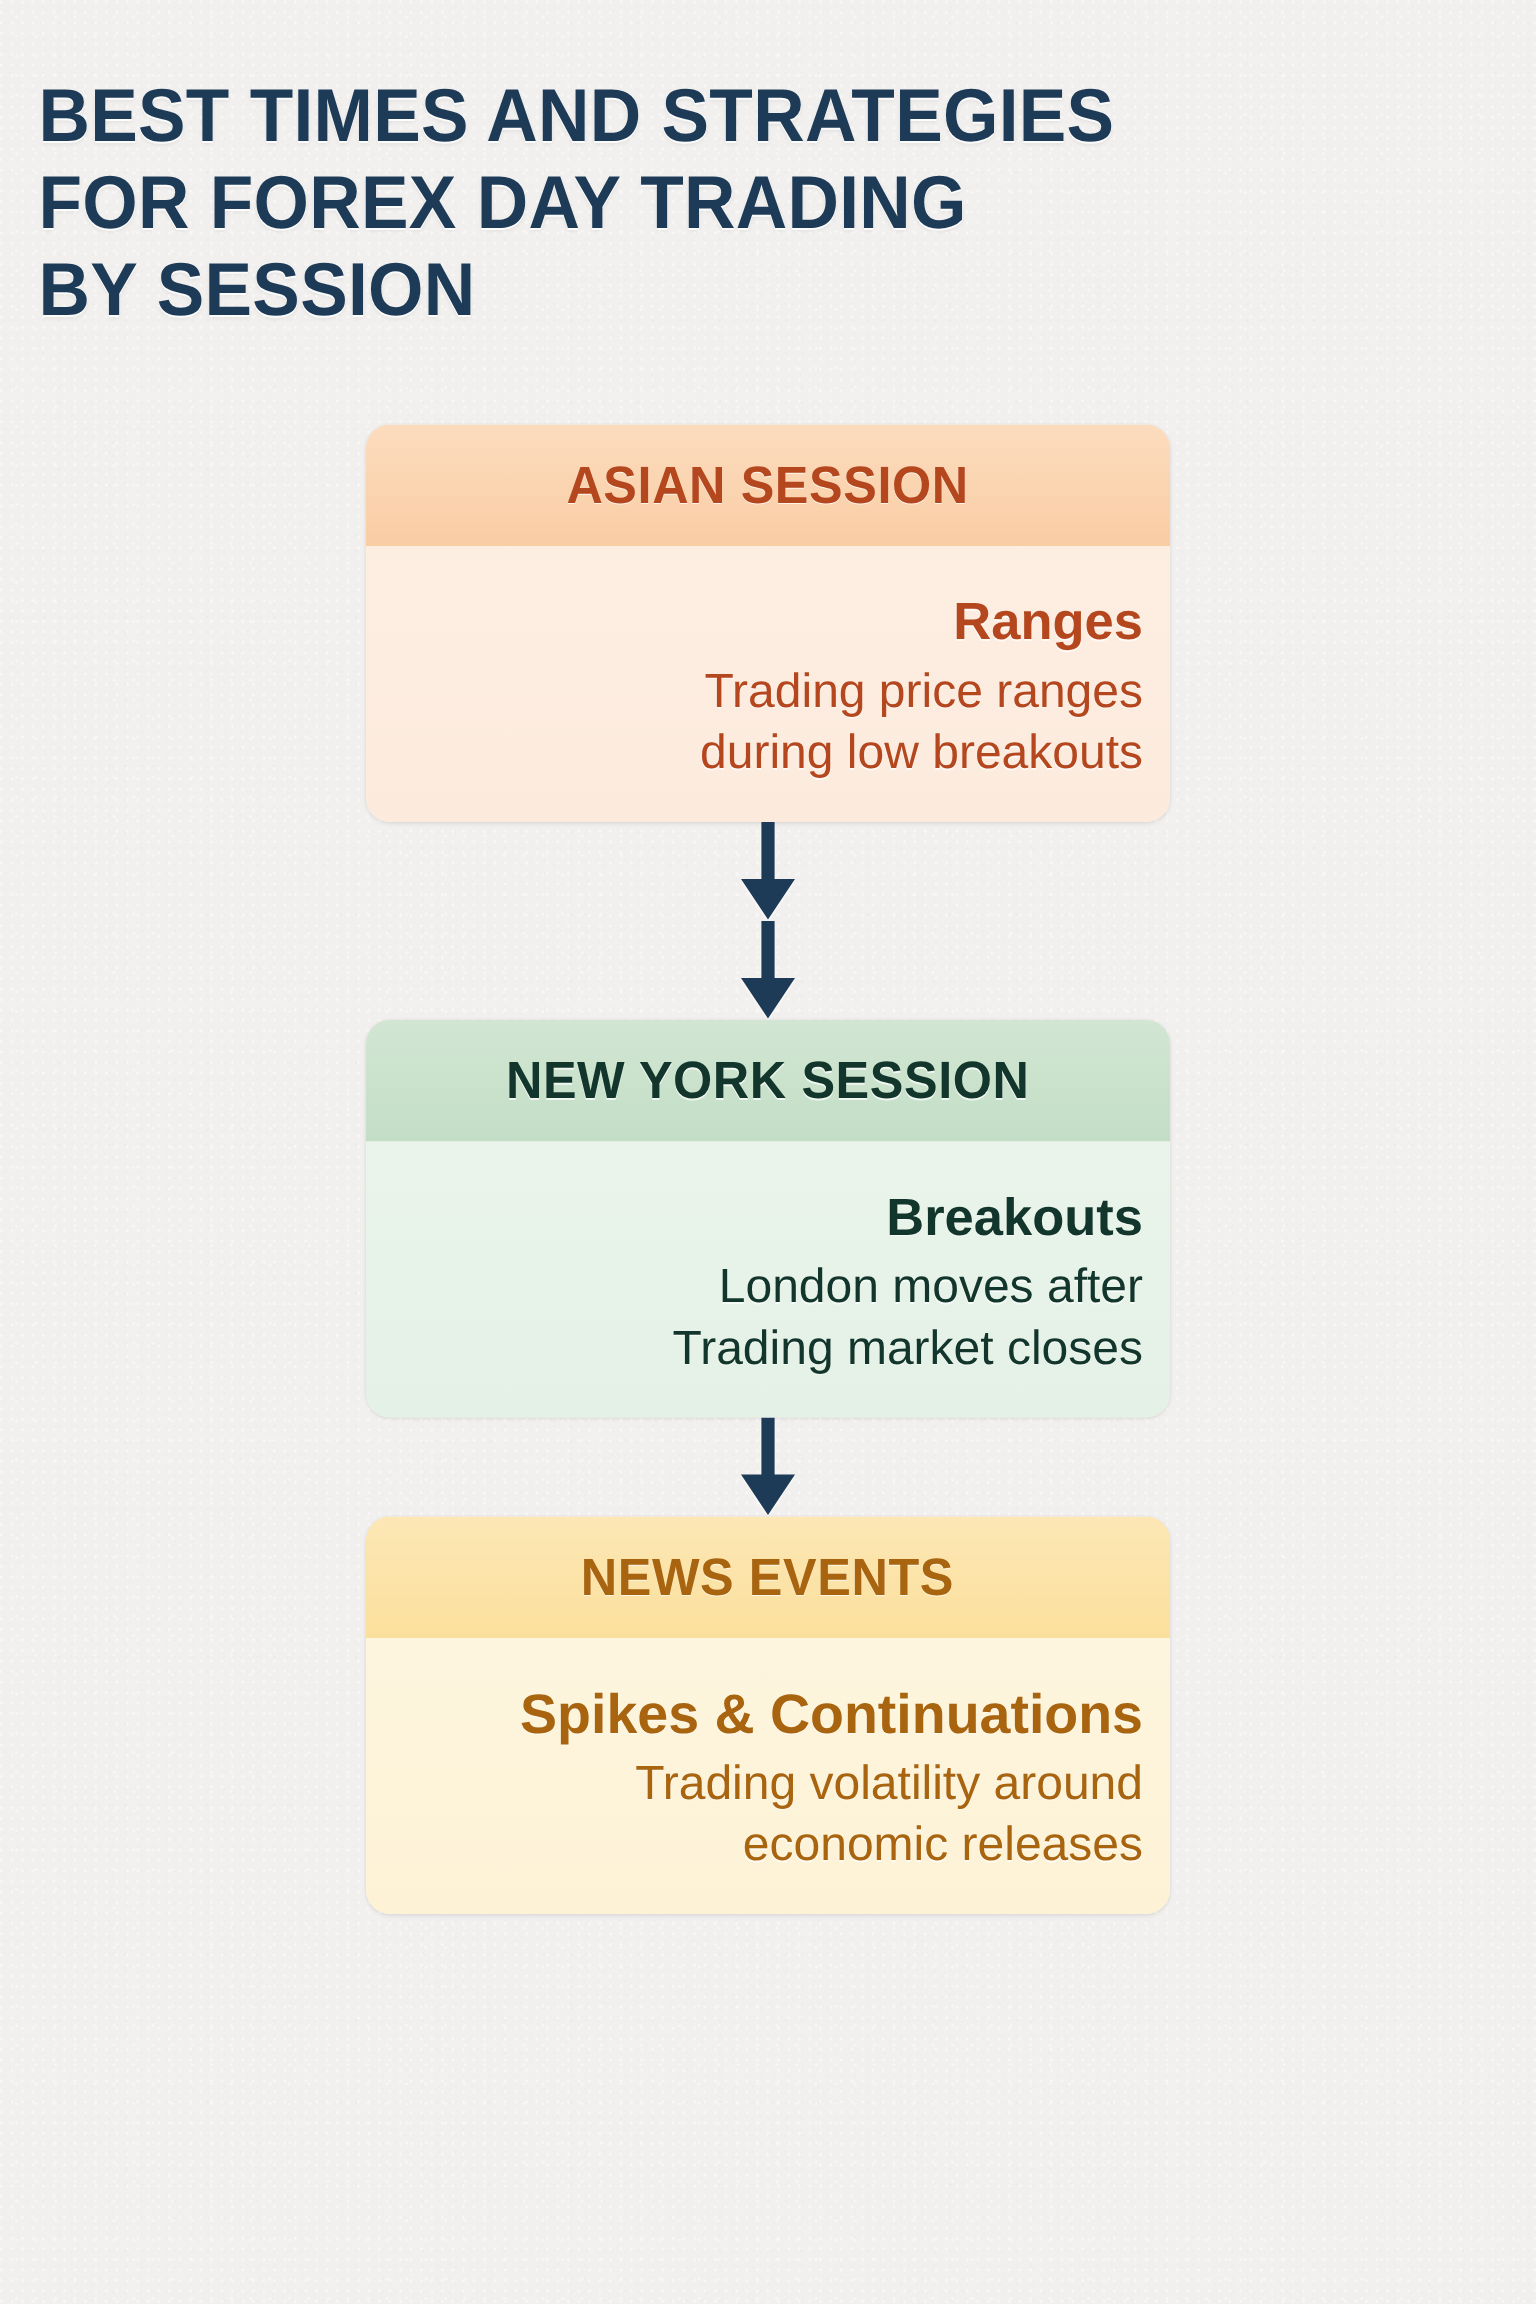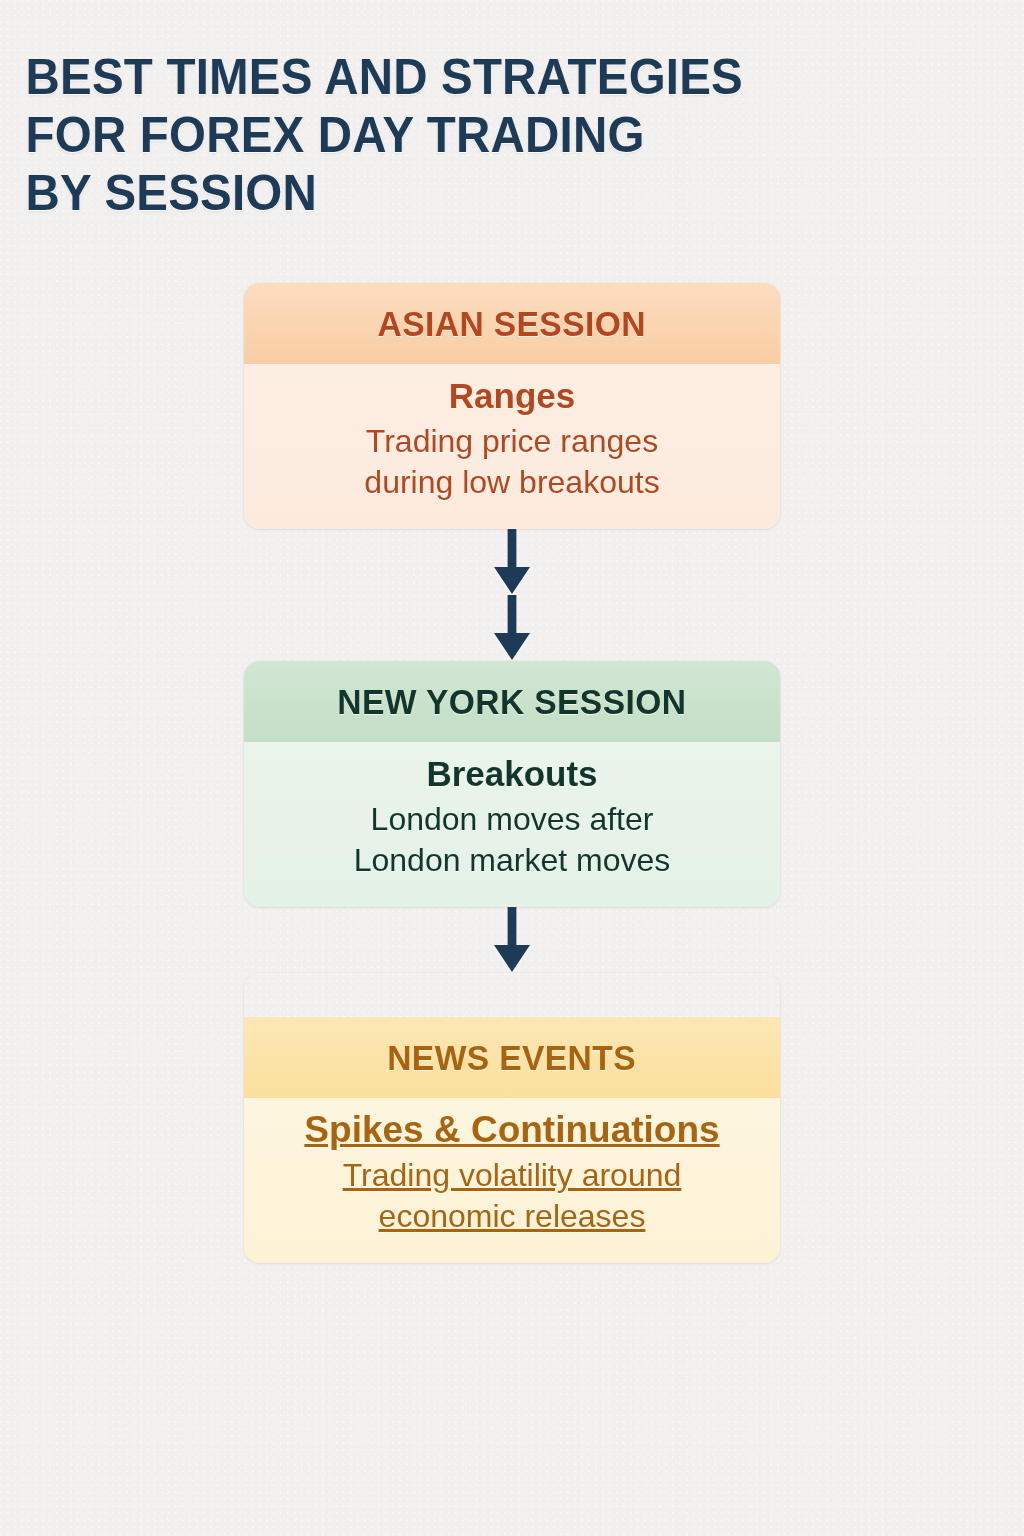--- a/index.html
+++ b/index.html
@@ -77,22 +77,22 @@
     font-weight: 700;
     letter-spacing: .4px;
     text-align: center;
     transform: none;
   }
   .card-header span {
     display: inline-block;
     transform: scaleX(.96);
   }
   .card-body {
-    padding: 9px 18px 26px 18px;
-    text-align: center;
+    padding: 28px 18px 26px 18px;
+    text-align: right;
   }
   .card-strategy {
     font-size: 35px;
     font-weight: 700;
     line-height: 46px;
     margin-bottom: 2px;
   }
   .card-desc {
     font-size: 32px;
     font-weight: 400;
@@ -146,27 +146,26 @@
     background: linear-gradient(180deg, #eaf4ea 0%, #e4f1e6 100%);
   }
   .theme-newyork .card-strategy,
   .theme-newyork .card-desc { color: #13362c; text-shadow: 0 1px 0 rgba(255,255,255,.65); }
 
   
   .theme-news .card-header {
     background: linear-gradient(180deg, #fce7b5 0%, #fbdf9c 100%);
     color: #a8640f;
     text-shadow: 0 1px 0 rgba(255,255,255,.7);
-    margin-top: 44px;
   }
   .theme-news .card-body {
     background: linear-gradient(180deg, #fdf5de 0%, #fdf2d6 100%);
   }
   .theme-news .card-strategy,
-  .theme-news .card-desc { color: #a8640f; text-shadow: 0 1px 0 rgba(255,255,255,.7); text-decoration: underline; }
+  .theme-news .card-desc { color: #a8640f; text-shadow: 0 1px 0 rgba(255,255,255,.7); }
 
   .theme-news .card-strategy { font-size: 37px; }
 </style>
 </head>
 <body>
 
 <div class="page">
 
   <div class="paper-grain"></div>
 
@@ -205,21 +204,21 @@
     </div>
 
     <div class="card theme-newyork">
       <div class="card-header">
         <span>NEW YORK SESSION</span>
       </div>
       <div class="card-body">
         <div class="card-strategy">Breakouts</div>
         <div class="card-desc">
           <span class="l1">London moves after</span>
-          <span class="l2">London market moves</span>
+          <span class="l2">Trading market closes</span>
         </div>
       </div>
     </div>
 
     <div class="arrow-wrap">
       <svg class="arrow" width="38" height="66" viewBox="0 0 38 66">
         <path d="M14.6 0 H23.4 V38 H37 L19 65 L1 38 H14.6 Z" fill="#1d3a57"></path>
       </svg>
     </div>
 

